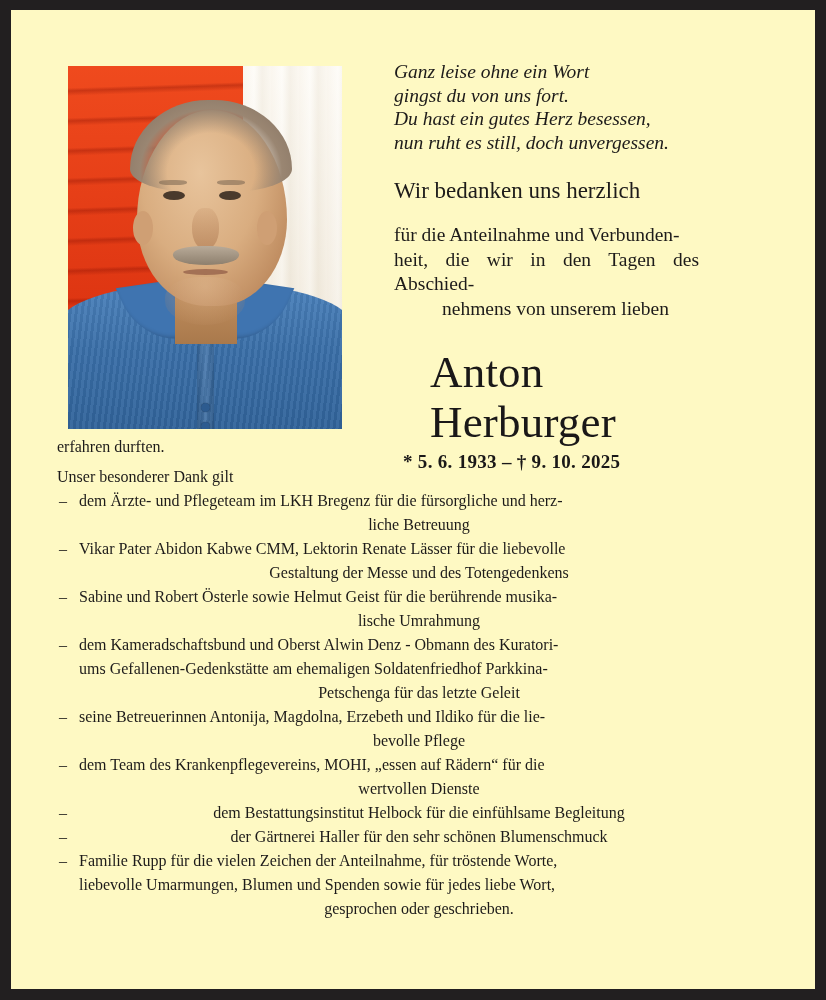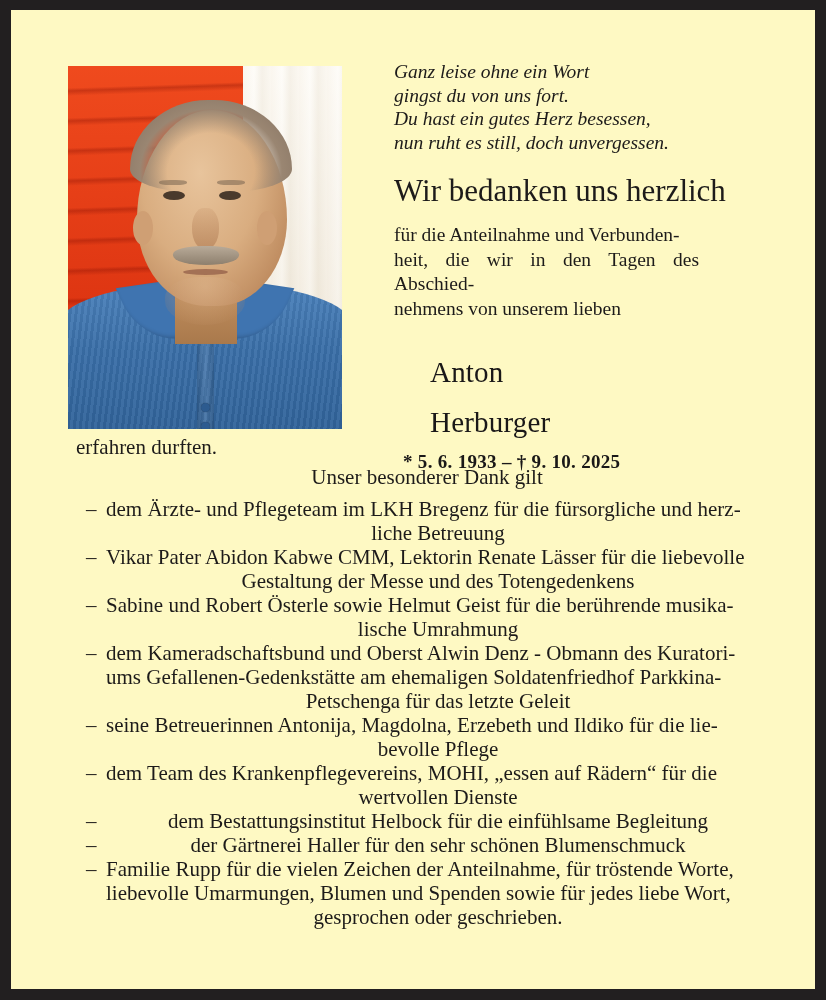--- a/index.html
+++ b/index.html
@@ -265,72 +265,72 @@
   .poem {
     font-style: italic;
     font-size: 19.5px;
     line-height: 23.5px;
     color: #1d1b1a;
     margin: 0 0 24px 0;
   }
   .poem div { white-space: nowrap; }
 
   .thanks-head {
-    font-size: 31px;
+    font-size: 23px;
     line-height: 26px;
     color: #1d1b1a;
     margin: 0 0 19px 0;
   }
   .intro {
     font-size: 19.5px;
     line-height: 24.5px;
     color: #1d1b1a;
     margin: 0;
     text-align: justify;
     width: 305px;
   }
-  .intro div:last-child { text-align: left; }
+  .intro div:last-child { text-align: left; margin-left: 48px; }
 
   .name-block {
     margin-top: 26px;
     padding-left: 36px;
   }
   .name-line {
-    font-size: 29px;
+    font-size: 45px;
     line-height: 50px;
     color: #1a1818;
     letter-spacing: 0.2px;
     white-space: nowrap;
   }
   .dates {
     font-size: 19px;
     font-weight: bold;
     color: #1a1818;
     margin-top: 4px;
     margin-left: -27px;
     letter-spacing: 0.3px;
     white-space: nowrap;
   }
 
   
   .body-text {
     position: absolute;
-    left: 65px;
+    left: 46px;
     top: 425px;
     width: 702px;
-    font-size: 21px;
+    font-size: 16px;
     line-height: 24px;
     color: #1d1b1a;
   }
   .body-text .lead { margin: 0; }
-  .body-text .subhead { margin: 6px 0 0 0; text-align: center; }
+  .body-text .subhead { margin: 6px 0 0 0; }
 
   ul.thanks-list {
     list-style: none;
-    margin: 8px;
+    margin: 0;
     padding: 0;
   }
   ul.thanks-list li {
     position: relative;
     padding-left: 22px;
     margin: 0;
     text-align: justify;
   }
   ul.thanks-list li::before {
     content: "–";

